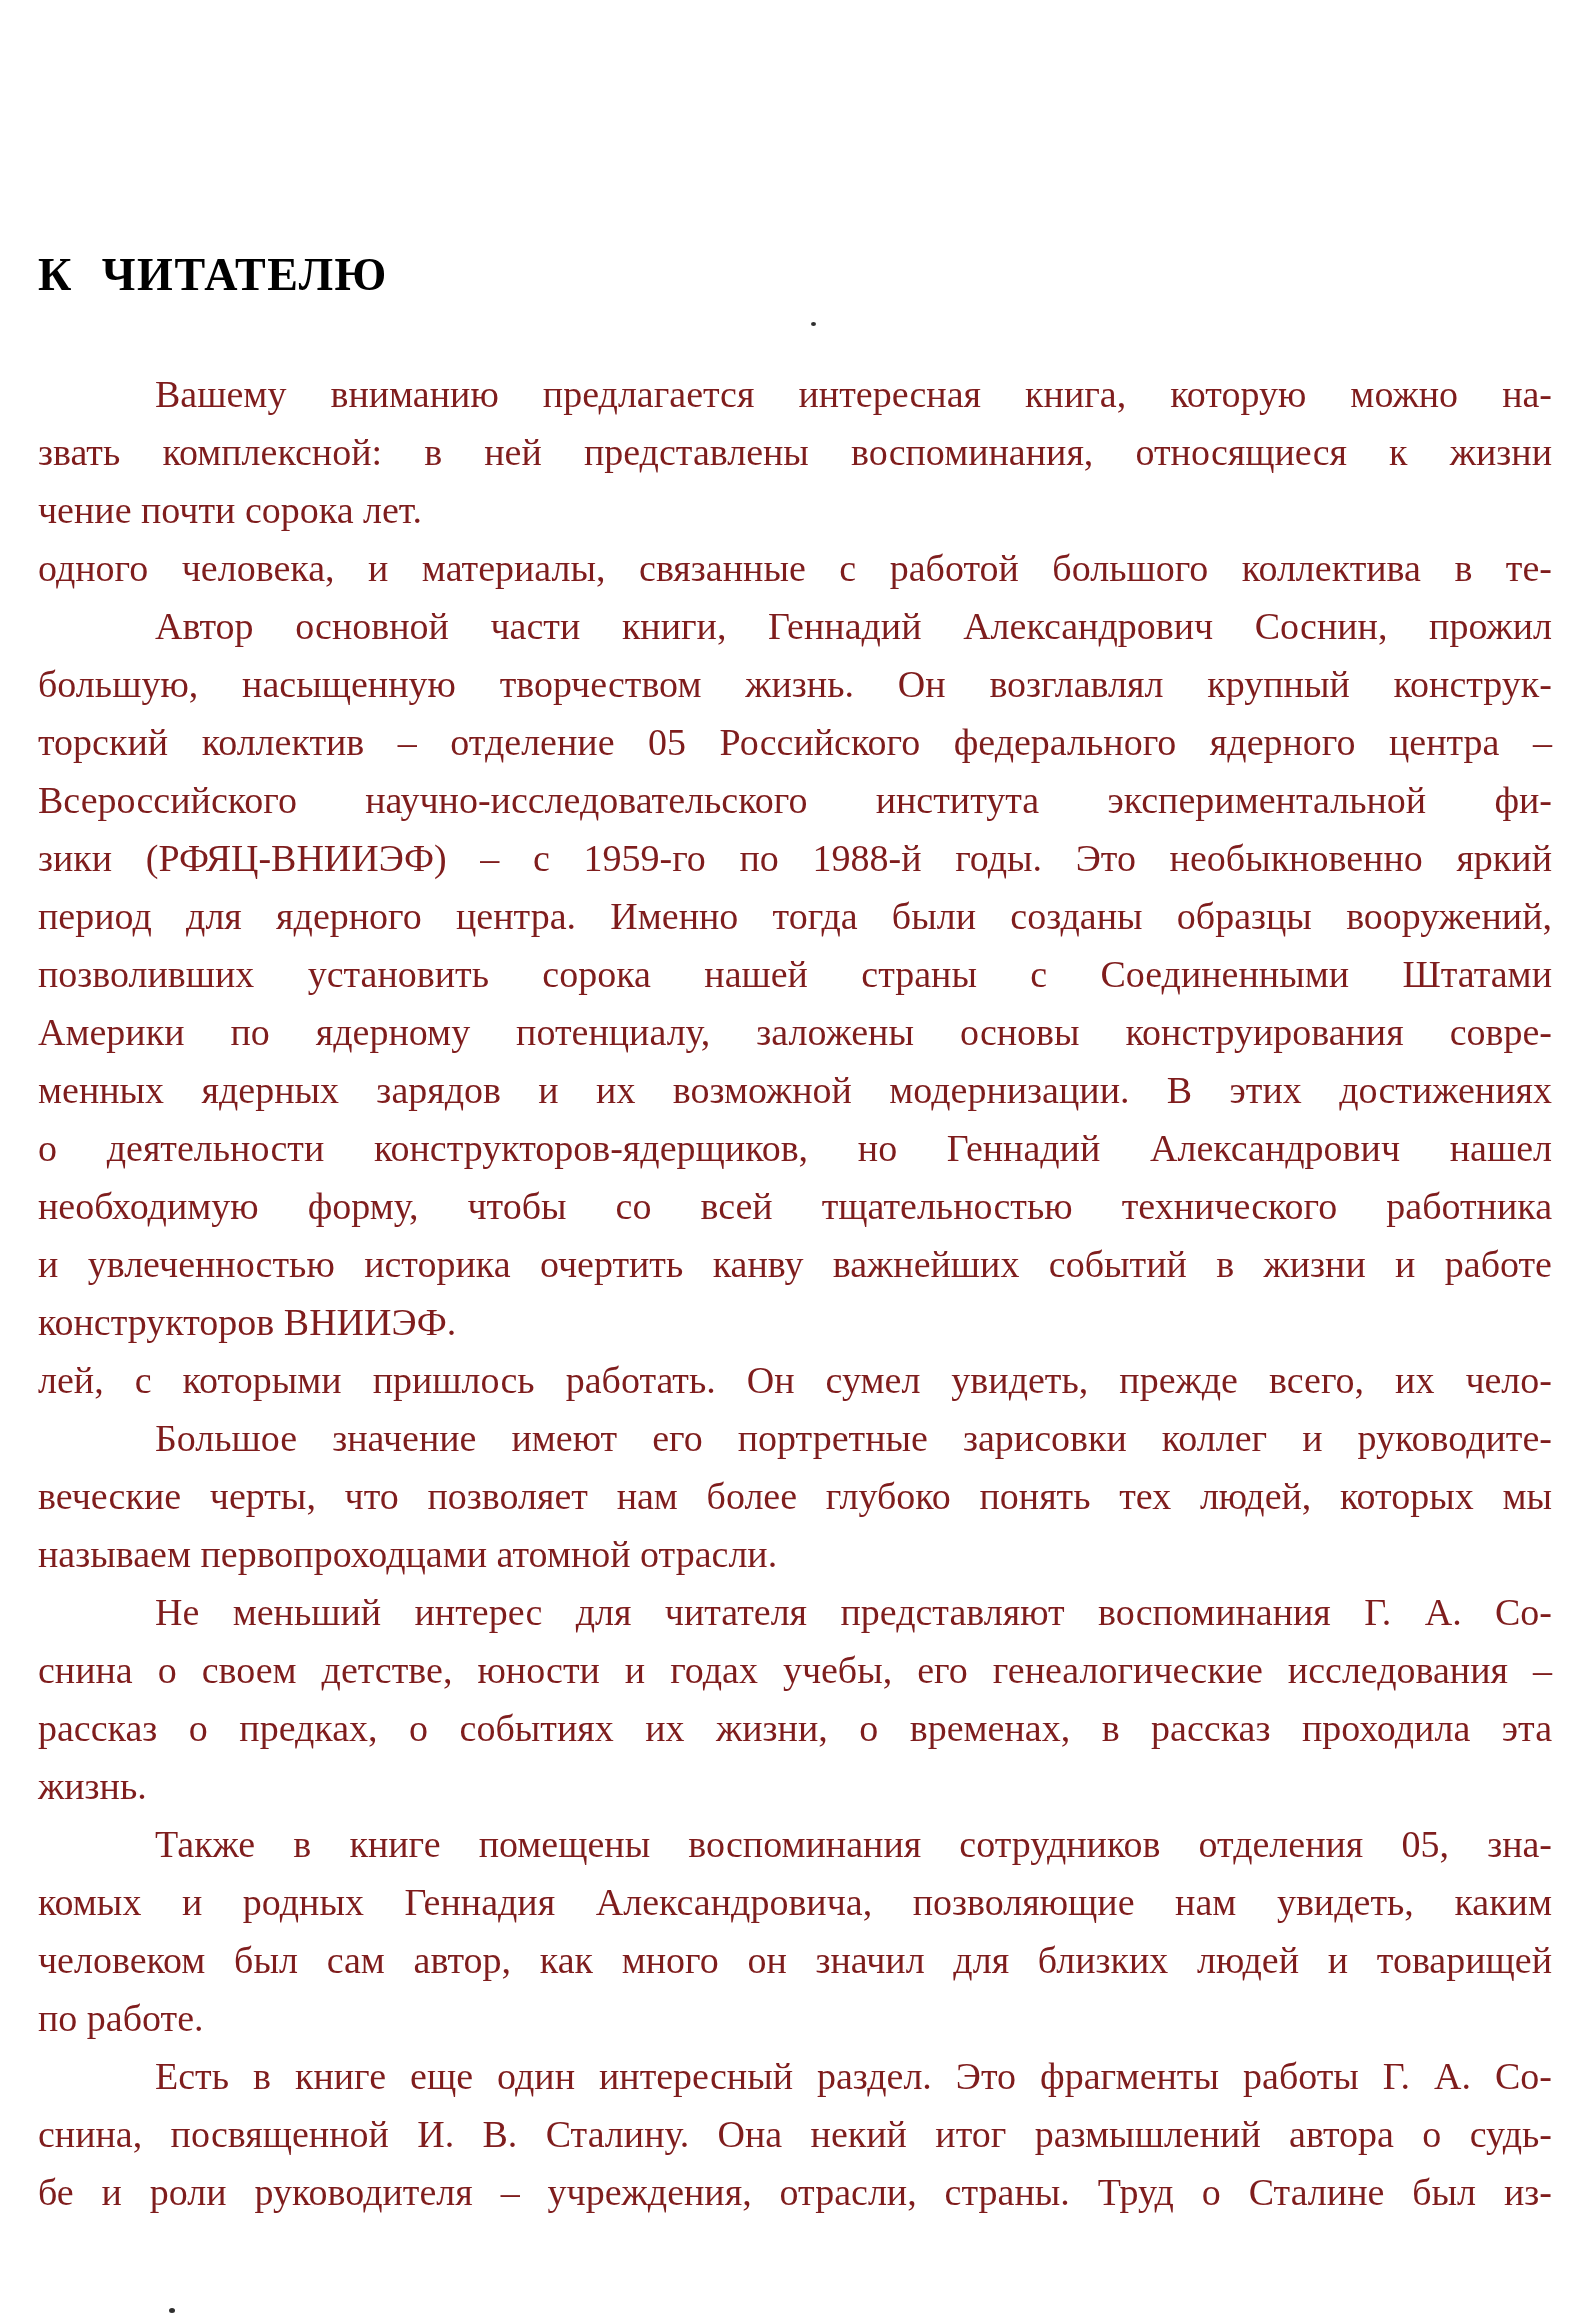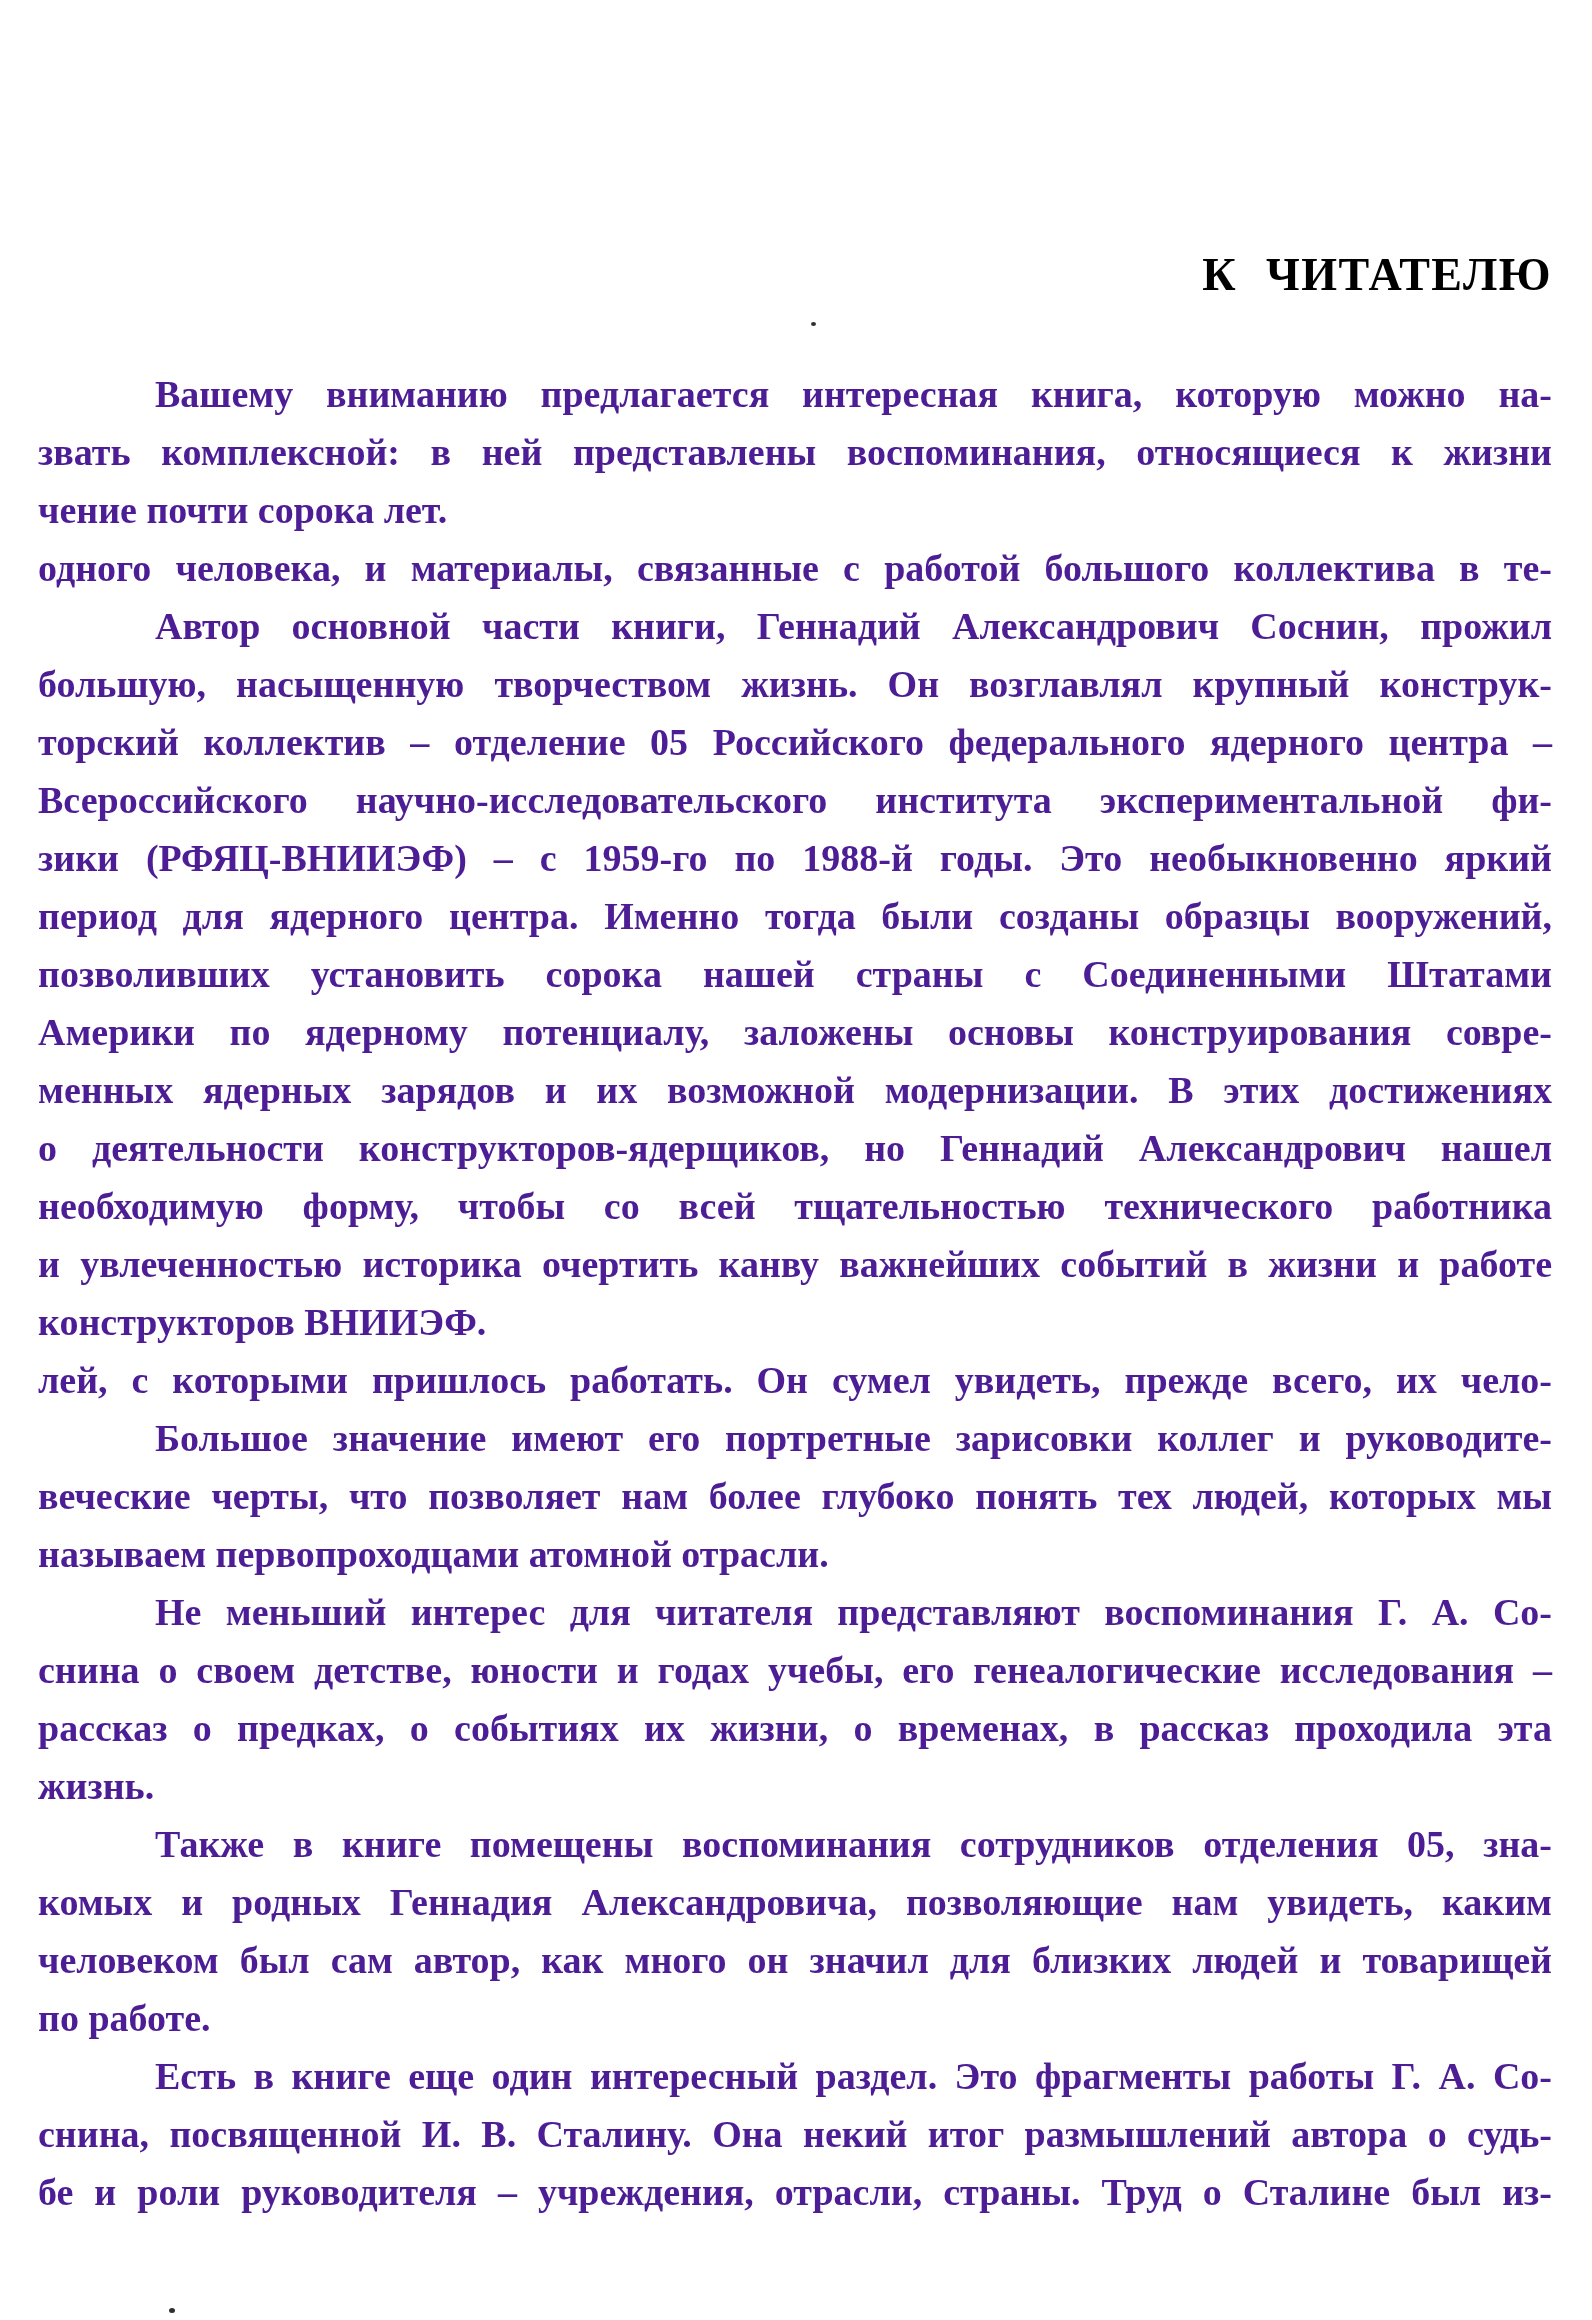--- a/index.html
+++ b/index.html
@@ -20,31 +20,30 @@
     left: 38px;
     top: 0;
     width: 1514px;
     padding-top: 251px;
   }
   .title {
     margin: 0 0 66px 0;
     font-size: 46px;
     line-height: 48px;
     font-weight: bold;
-    text-align: right;
+    text-align: left;
     letter-spacing: 1.5px;
     word-spacing: 16px;
     color: #000;
   }
   .para {
     margin: 0;
     padding: 0;
     font-size: 38px;
-    color: #4c1d95;
-    font-weight: bold;
+    color: #7f1d1d;
   }
   .ln {
     display: block;
     line-height: 58px;
     text-align: justify;
     text-align-last: justify;
     white-space: normal;
   }
   .ln.end {
     text-align-last: left;

